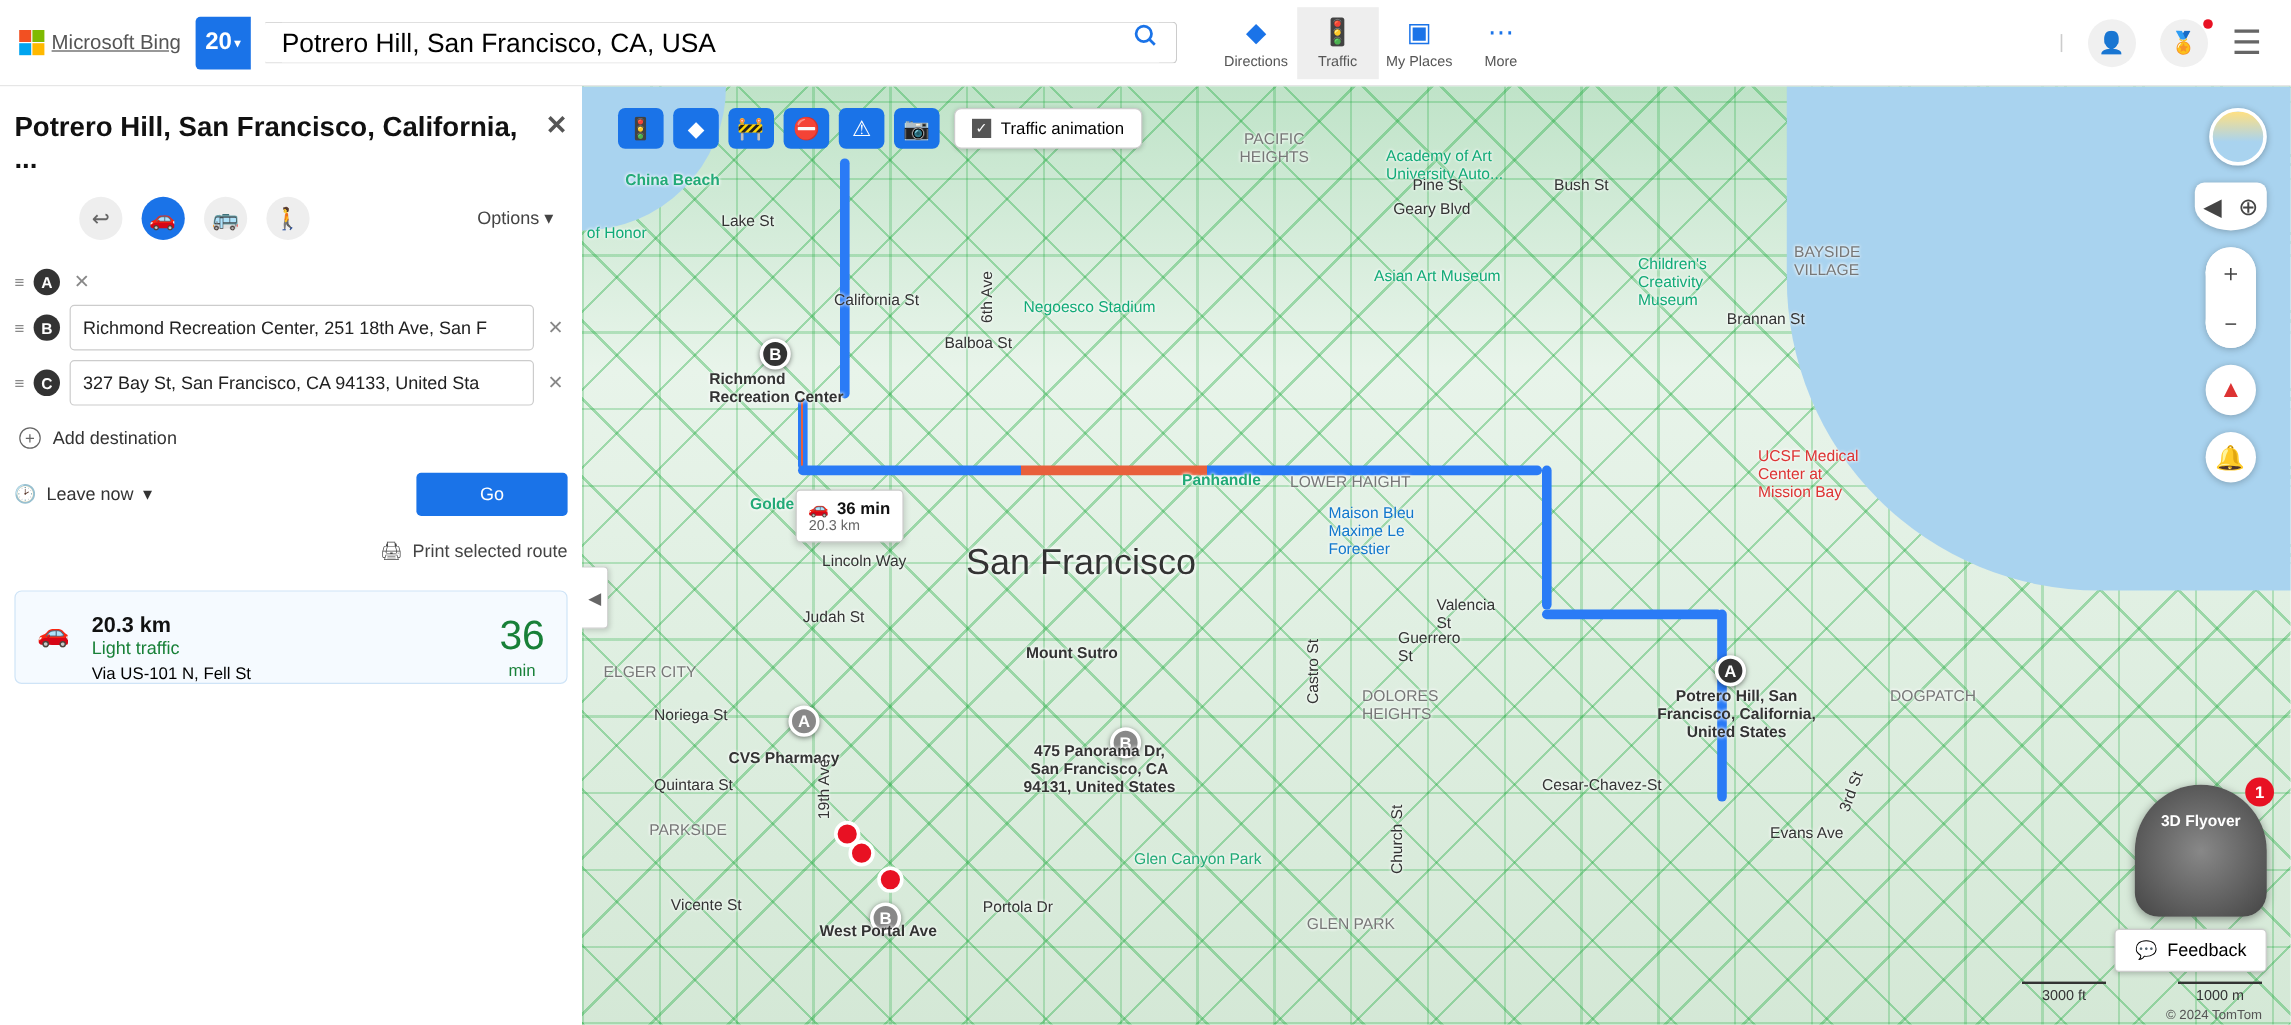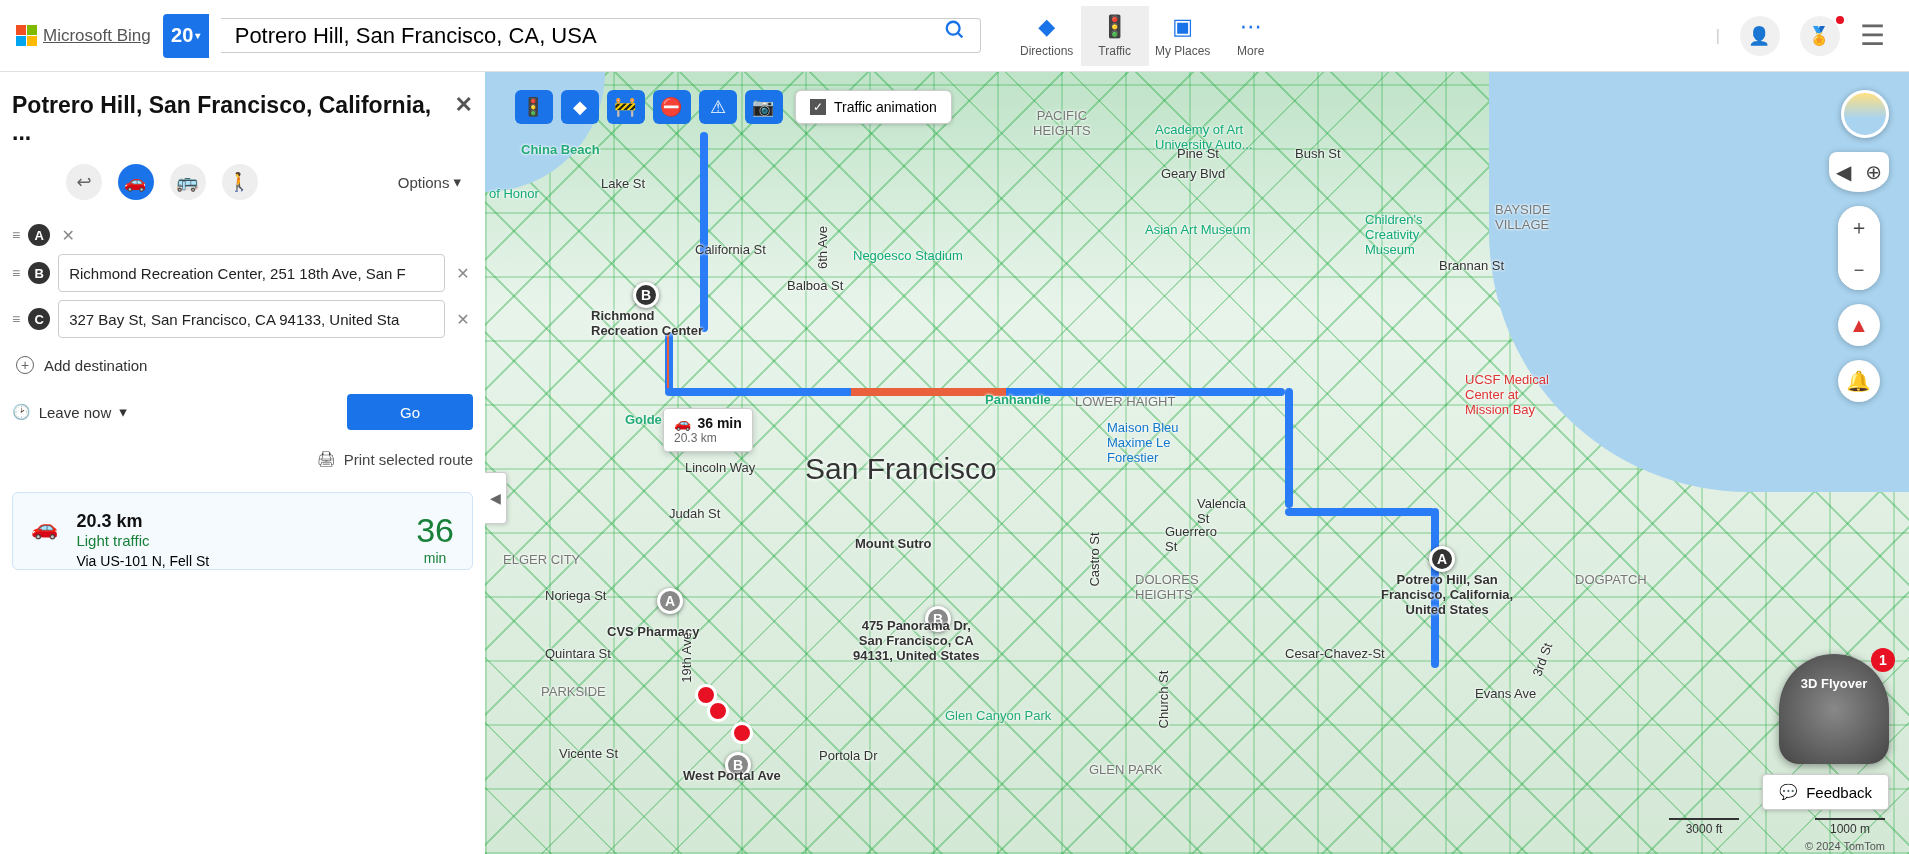--- a/index.html
+++ b/index.html
@@ -87,21 +87,21 @@
   
   .mapctrl { position:absolute; right:20px; top:80px; display:flex; flex-direction:column; gap:14px; align-items:center; }
   .ctrlbtn { width:42px; height:42px; background:#fff; border-radius:50%; box-shadow:0 1px 6px rgba(0,0,0,.25); display:flex; align-items:center; justify-content:center; font-size:20px; color:#444; cursor:pointer; }
   .ctrlgroup { background:#fff; border-radius:21px; box-shadow:0 1px 6px rgba(0,0,0,.25); display:flex; flex-direction:column; }
   .ctrlgroup .ctrlbtn { box-shadow:none; }
 
   .flyover { position:absolute; right:20px; bottom:90px; width:110px; height:110px; background:radial-gradient(circle,#888 0%, #444 100%); border-radius:55px 55px 20px 20px; color:#fff; display:flex; align-items:flex-start; justify-content:center; padding-top:22px; font-size:13px; font-weight:600; box-shadow:0 2px 8px rgba(0,0,0,.4); }
   .flyover .badge { position:absolute; top:-6px; right:-6px; width:24px; height:24px; background:#e81123; color:#fff; border-radius:50%; display:flex; align-items:center; justify-content:center; font-size:14px; }
 
   .feedback { position:absolute; right:20px; bottom:44px; background:#fff; border:1px solid #ccc; border-radius:4px; padding:8px 16px; font-size:15px; display:flex; align-items:center; gap:8px; box-shadow:0 1px 4px rgba(0,0,0,.2); }
-  .scale { position:absolute; right:24px; bottom:18px; font-size:12px; color:#333; display:flex; gap:76px; }
+  .scale { position:absolute; right:24px; bottom:18px; font-size:12px; color:#333; display:flex; gap:60px; }
   .scale span { border-top:2px solid #333; padding-top:2px; display:inline-block; width:70px; text-align:center; }
   .copyright { position:absolute; right:24px; bottom:2px; font-size:11px; color:#555; }
 
   .collapse-tab { position:absolute; top:400px; left:0; width:22px; height:52px; background:#fff; border:1px solid #ccc; border-left:none; border-radius:0 4px 4px 0; display:flex; align-items:center; justify-content:center; color:#666; font-size:14px; box-shadow:1px 1px 4px rgba(0,0,0,.15); }
 
   .redmark { position:absolute; width:22px; height:22px; background:#e81123; border:3px solid #fff; border-radius:50%; }
   .minimap { position:absolute; top:18px; right:20px; width:48px; height:48px; border-radius:50%; background:linear-gradient(180deg,#ffe082 0%, #a9d3ef 60%); border:3px solid #fff; box-shadow:0 1px 6px rgba(0,0,0,.3); }
 </style>
 </head>
 <body>

